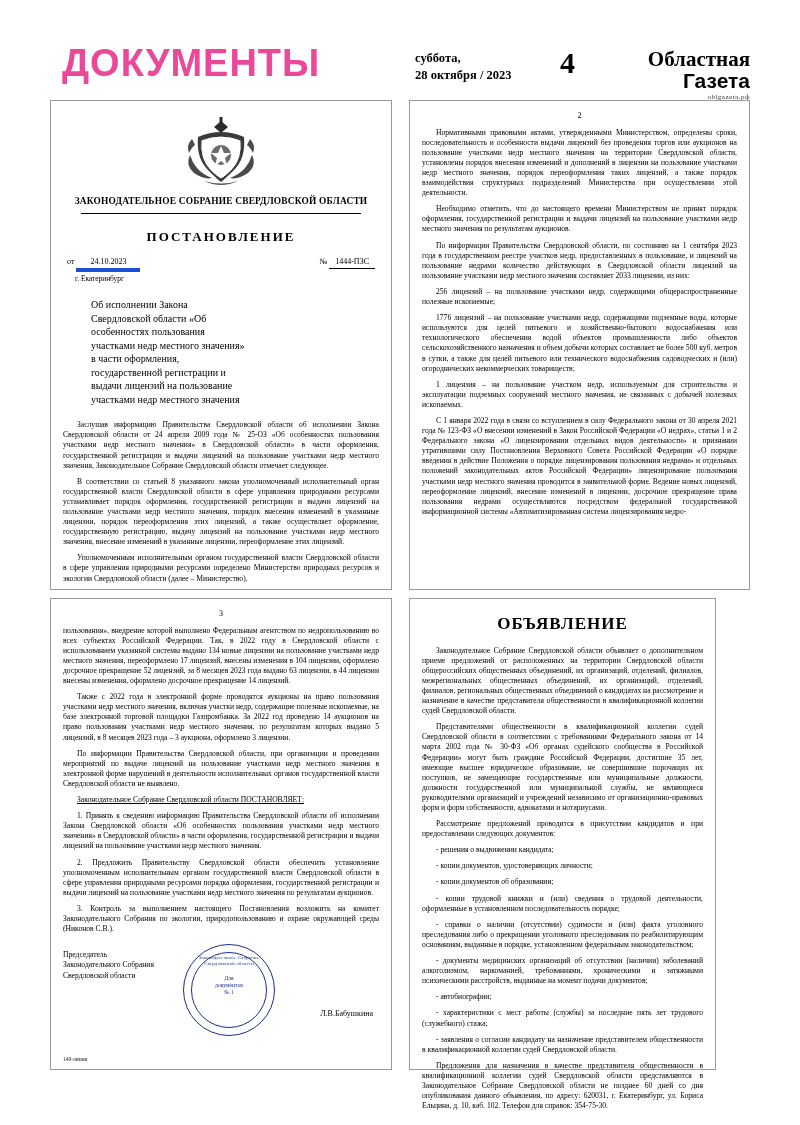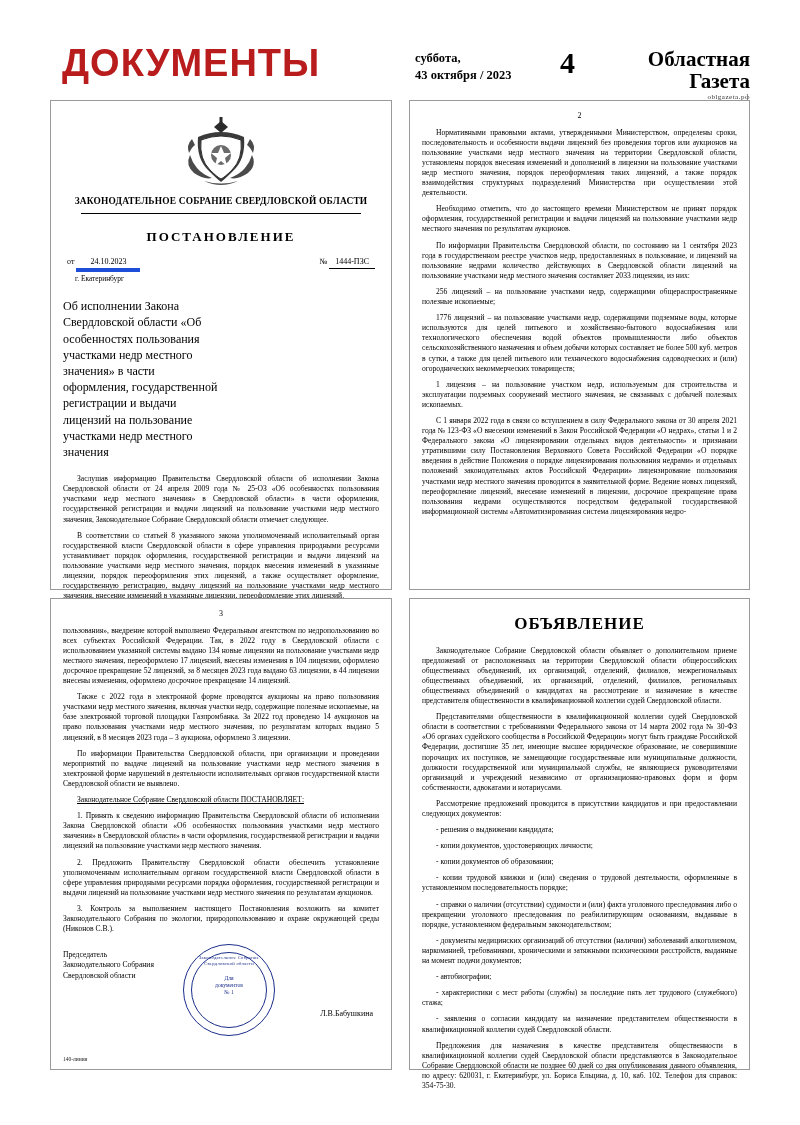--- a/index.html
+++ b/index.html
@@ -27,21 +27,21 @@
   }
   .masthead-title {
     position: absolute;
     left: 62px;
     top: 44px;
     font-family: "Liberation Sans", sans-serif;
     font-weight: bold;
     font-size: 38px;
     letter-spacing: 1px;
     line-height: 1;
-    color: #b91c1c;
+    color: #ec4899;
   }
   .masthead-date {
     position: absolute;
     left: 415px;
     top: 50px;
     font-size: 12.5px;
     font-weight: bold;
     line-height: 1.35;
     text-align: left;
   }
@@ -59,21 +59,21 @@
     top: 48px;
     text-align: right;
   }
   .masthead-brand .b1 {
     font-family: "Liberation Serif", serif;
     font-weight: bold;
     font-size: 21px;
     line-height: 1.05;
   }
   .masthead-brand .b2 {
-    font-family: Liberation Serif, serif;
+    font-family: Liberation Sans, sans-serif;
     font-weight: bold;
     font-size: 21px;
     line-height: 1.05;
   }
   .masthead-brand .b3 {
     font-size: 7px;
     letter-spacing: 0.5px;
     margin-top: 1px;
     color: #333;
   }
@@ -93,21 +93,21 @@
   }
   .col-num {
     text-align: center;
     font-size: 8px;
     margin-bottom: 6px;
   }
 
   #col-tl { left: 50px;  top: 100px; width: 342px; height: 490px; }
   #col-tr { left: 409px; top: 100px; width: 341px; height: 490px; }
   #col-bl { left: 50px;  top: 598px; width: 342px; height: 472px; }
-  #col-br { left: 409px; top: 598px; width: 341px; height: 472px; }
+  #col-br { left: 409px; top: 598px; width: 307px; height: 472px; }
 
   
   .coa {
     width: 86px;
     height: 74px;
     margin: 4px auto 6px auto;
     position: relative;
   }
   .coa svg { display: block; }
 
@@ -148,24 +148,25 @@
     margin-top: 2px;
   }
   .doc-no-u {
     border-bottom: 1px solid #000;
     padding: 0 6px 1px 6px;
     display: inline-block;
   }
 
   .title-block {
     margin-top: 14px;
-    font-size: 12px;
+    font-size: 10px;
     line-height: 1.35;
     text-align: left;
     width: 155px;
+    margin-left: 28px;
   }
 
   .body-text p {
     margin: 0 0 6px 0;
     text-indent: 14px;
   }
   .body-text p.noind { text-indent: 0; }
 
   .u { text-decoration: underline; }
 
@@ -240,21 +241,21 @@
 </style>
 </head>
 <body>
 
 <div class="page">
 
   <div class="masthead">
     <div class="masthead-title">ДОКУМЕНТЫ</div>
     <div class="masthead-date">
       <div>суббота,</div>
-      <div>43 октября / 2023</div>
+      <div>28 октября / 2023</div>
     </div>
     <div class="masthead-page">4</div>
     <div class="masthead-brand">
       <div class="b1">Областная</div>
       <div class="b2">Газета</div>
       <div class="b3">oblgazeta.рф</div>
     </div>
   </div>
 
   <div class="col" id="col-tl">

